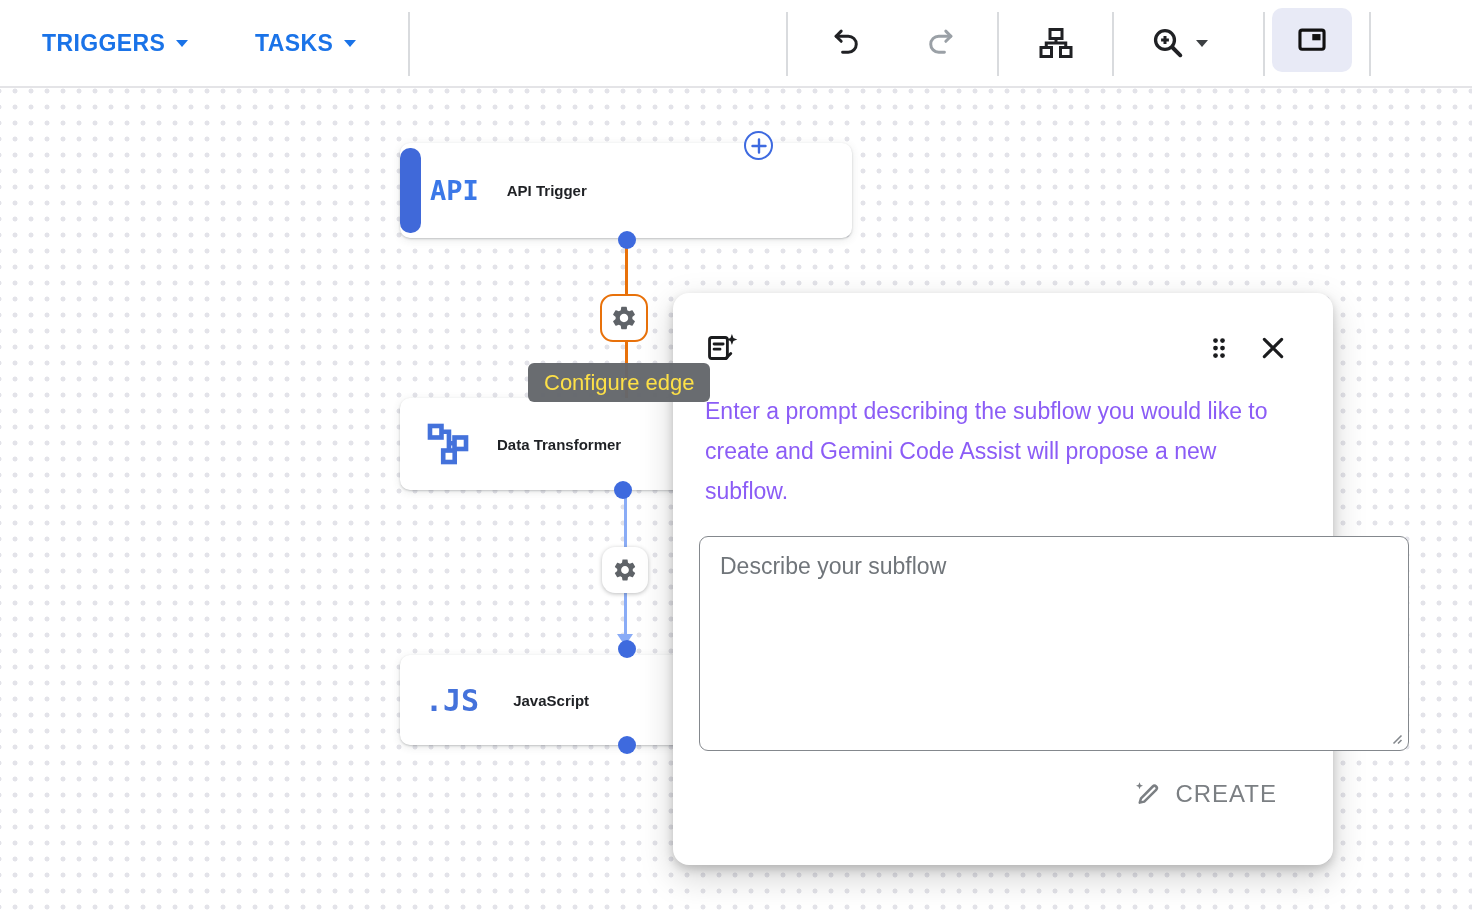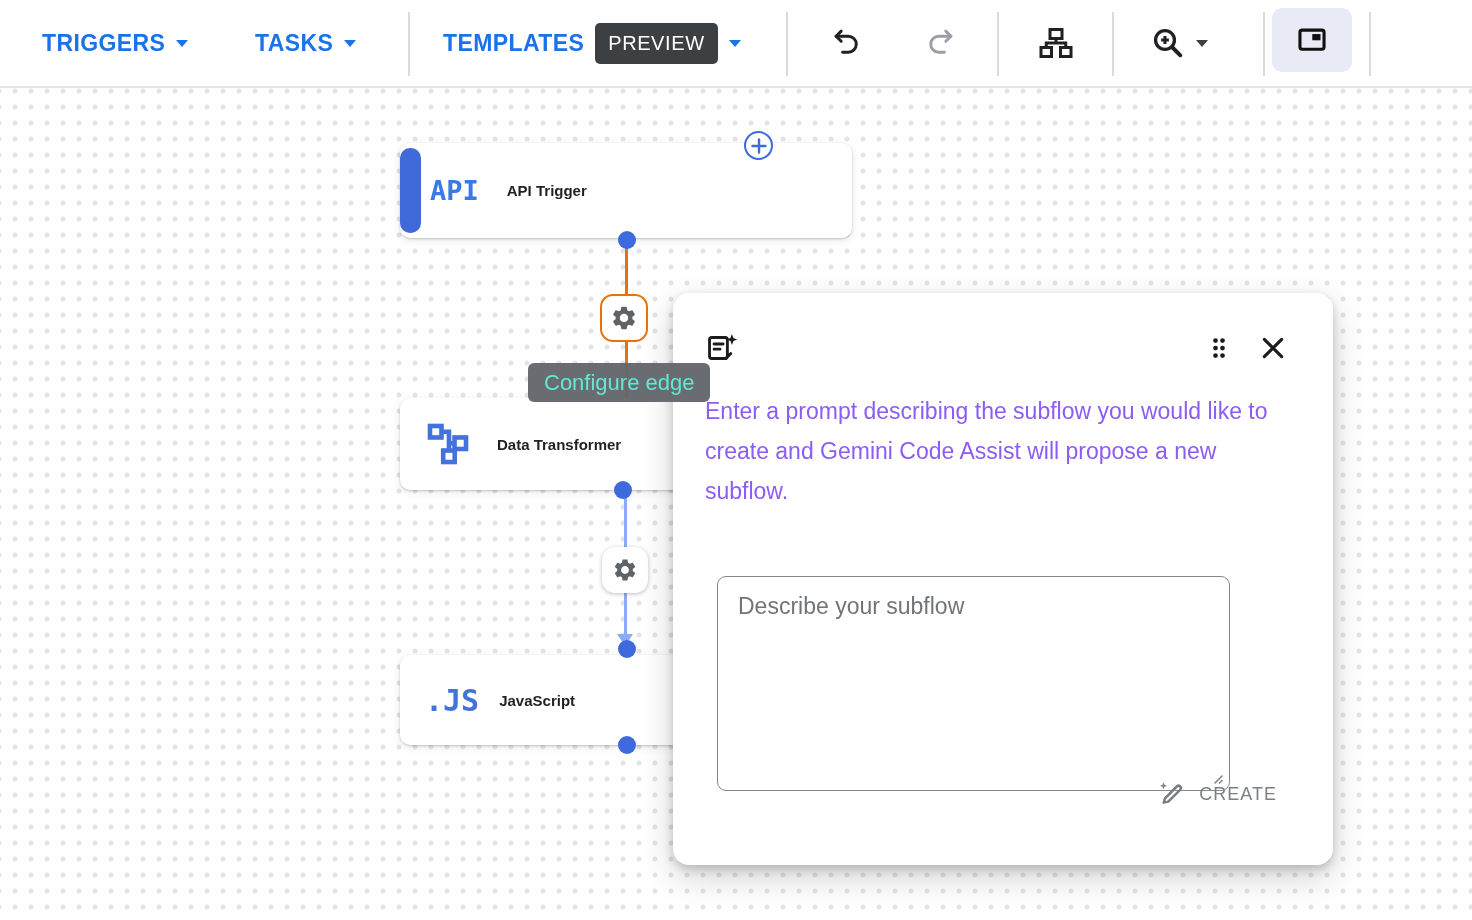--- a/index.html
+++ b/index.html
@@ -29,52 +29,47 @@
   .port { position:absolute; width:18px; height:18px; border-radius:50%; background:#3e6ade; z-index:3; }
   .edge-line { position:absolute; width:3px; z-index:1; }
   .edge-arrow { position:absolute; width:0; height:0; border-left:8px solid transparent; border-right:8px solid transparent; border-top:12px solid #8aacf6; z-index:1; }
 
   .gear-btn { position:absolute; background:#fff; border-radius:13px; display:flex; align-items:center; justify-content:center; cursor:pointer; z-index:2; }
   .gear-btn.orange { left:600px; top:206px; width:48px; height:48px; border:2.5px solid #e8710a; }
   .gear-btn.plain  { left:602px; top:459px; width:46px; height:46px; box-shadow:0 1px 4px rgba(60,64,67,.35); }
 
   .plus-btn { position:absolute; left:744px; top:43px; width:29px; height:29px; border-radius:50%; background:#fff; border:2.5px solid #3e6ae0; display:flex; align-items:center; justify-content:center; cursor:pointer; z-index:2; }
 
-  .edge-tooltip { position:absolute; left:528px; top:275px; height:39px; line-height:39px; padding:0 16px; background:rgba(100,103,107,.97); color:#5eead4; font-size:22px; border-radius:6px; white-space:nowrap; z-index:20; }
+  .edge-tooltip { position:absolute; left:528px; top:275px; height:39px; line-height:39px; padding:0 16px; background:rgba(100,103,107,.97); color:#fde047; font-size:22px; border-radius:6px; white-space:nowrap; z-index:20; }
 
   
   .dialog { position:absolute; left:673px; top:205px; width:660px; height:572px; background:#fff; border-radius:16px;
     box-shadow:0 4px 10px rgba(0,0,0,.18), 0 12px 34px rgba(0,0,0,.18); z-index:10; }
   .dlg-title { position:absolute; left:82px; top:40px; font-size:24px; font-weight:700; color:#202124; letter-spacing:.1px; }
   .dlg-desc { position:absolute; left:32px; top:98px; width:582px; font-size:23px; line-height:40px; color:#8b5cf6; }
-  .dlg-prompt-wrap { position:absolute; left:44px; top:243px; width:513px; height:215px;margin-top:40px; }
+  .dlg-prompt-wrap { position:absolute; left:26px; top:243px; width:710px; height:215px; }
   .dlg-prompt { width:100%; height:100%; border:1.5px solid #84888d; border-radius:9px; padding:16px 20px; font-family:"Liberation Sans", sans-serif; font-size:23px; color:#202124; resize:none; outline:none; background:#fff; }
   .dlg-prompt::placeholder { color:#70757a; }
   .resize-grip { position:absolute; right:5px; bottom:5px; }
-  .create-btn { position:absolute; right:56px; top:486px; display:flex; align-items:center; gap:13px; color:#7b7f83; font-size:18px; font-weight:500; letter-spacing:1px; cursor:pointer; }
+  .create-btn { position:absolute; right:56px; top:486px; display:flex; align-items:center; gap:13px; color:#7b7f83; font-size:24px; font-weight:500; letter-spacing:1px; cursor:pointer; }
   .icon-btn-sm { cursor:pointer; display:flex; align-items:center; justify-content:center; }
 </style>
 </head>
 <body>
 
 <div class="toolbar">
   <div class="tb-item" style="left:255px">
     <span>TASKS</span>
     <span class="caret"></span>
   </div>
   <div class="tb-item" style="left:42px">
     <span>TRIGGERS</span>
     <span class="caret"></span>
   </div>
   <div class="tb-divider" style="left:408px"></div>
-  <div class="tb-item" style="left:443px">
-    <span>TEMPLATES</span>
-    <span class="preview-badge">PREVIEW</span>
-    <span class="caret"></span>
-  </div>
   <div class="tb-divider" style="left:786px"></div>
 
   <div class="tb-icon-btn" style="left:826px;width:40px">
     <svg width="34" height="34" viewBox="0 0 24 24" fill="none" stroke="#202124" stroke-width="2.1" stroke-linecap="round" stroke-linejoin="round">
       <path d="M8.6 3.6 L5 7.2 L8.6 10.8"></path>
         <path d="M5 7.2 H13.6 A5.65 5.65 0 0 1 13.6 18.5 H9.6"></path>
     </svg>
   </div>
   <div class="tb-icon-btn" style="left:921px;width:40px">
     <svg width="34" height="34" viewBox="0 0 24 24" fill="none" stroke="#9aa0a6" stroke-width="2.1" stroke-linecap="round" stroke-linejoin="round">
@@ -148,21 +143,21 @@
   </div>
   <div class="port" style="left:614px;top:393px"></div>
 
   <div class="gear-btn plain">
     <svg width="26" height="26" viewBox="0 0 24 24" fill="#5f6368">
       <path d="M19.14,12.94c0.04-0.3,0.06-0.61,0.06-0.94c0-0.32-0.02-0.64-0.07-0.94l2.03-1.58c0.18-0.14,0.23-0.41,0.12-0.61 l-1.92-3.32c-0.12-0.22-0.37-0.29-0.59-0.22l-2.39,0.96c-0.5-0.38-1.03-0.7-1.62-0.94L14.4,2.81c-0.04-0.24-0.24-0.41-0.48-0.41 h-3.84c-0.24,0-0.43,0.17-0.47,0.41L9.25,5.35C8.66,5.59,8.12,5.92,7.63,6.29L5.24,5.33c-0.22-0.08-0.47,0-0.59,0.22L2.74,8.87 C2.62,9.08,2.66,9.34,2.86,9.48l2.03,1.58C4.84,11.36,4.8,11.69,4.8,12s0.02,0.64,0.07,0.94l-2.03,1.58 c-0.18,0.14-0.23,0.41-0.12,0.61l1.92,3.32c0.12,0.22,0.37,0.29,0.59,0.22l2.39-0.96c0.5,0.38,1.03,0.7,1.62,0.94l0.36,2.54 c0.05,0.24,0.24,0.41,0.48,0.41h3.84c0.24,0,0.44-0.17,0.47-0.41l0.36-2.54c0.59-0.24,1.13-0.56,1.62-0.94l2.39,0.96 c0.22,0.08,0.47,0,0.59-0.22l1.92-3.32c0.12-0.22,0.07-0.47-0.12-0.61L19.14,12.94z M12,15.6c-1.98,0-3.6-1.62-3.6-3.6 s1.62-3.6,3.6-3.6s3.6,1.62,3.6,3.6S13.98,15.6,12,15.6z"></path>
     </svg>
   </div>
 
   <div class="port" style="left:618px;top:552px"></div>
-  <div class="node" style="top:567px;height:90px;padding-left:25px;gap:20px">
+  <div class="node" style="top:567px;height:90px;padding-left:25px;gap:34px">
     <span class="mono-ic" style="font-size:30px;color:#4472db">.JS</span>
     <span class="node-label">JavaScript</span>
   </div>
   <div class="port" style="left:618px;top:648px"></div>
 
   <div class="dialog">
     <svg style="position:absolute;left:32px;top:38px" width="34" height="34" viewBox="0 0 24 24" fill="none">
       <rect x="3.2" y="4.6" width="12.6" height="14.8" rx="1.6" stroke="#1b1c1e" stroke-width="2"></rect>
       <path d="M6.4 9.2 h6.4 M6.4 12.8 h4.2" stroke="#1b1c1e" stroke-width="2" stroke-linecap="round"></path>
       <path d="M19 2.2 l1.05 2.75 L22.8 6 l-2.75 1.05 L19 9.8 l-1.05-2.75 L15.2 6 l2.75-1.05 Z" fill="#1b1c1e"></path>

